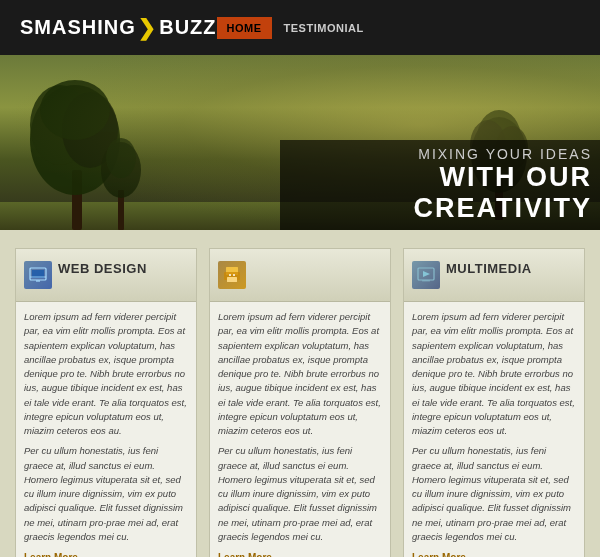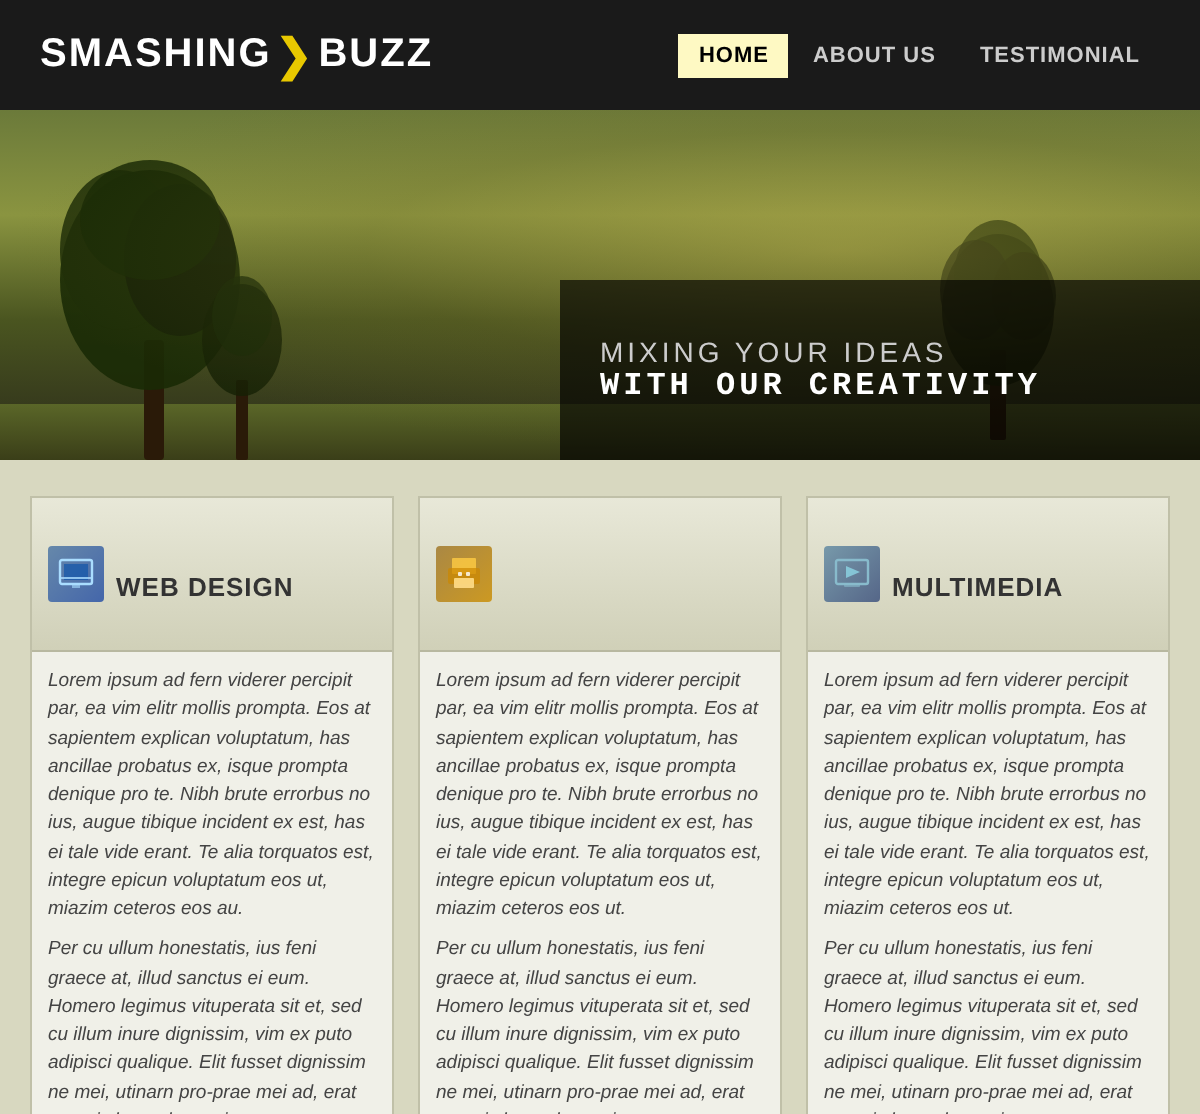--- a/index.html
+++ b/index.html
@@ -10,21 +10,20 @@
       color: #333;
       background: #c8c8b0;
     }
 
     
     #header {
       background: #1a1a1a;
       padding: 10px 20px;
       display: flex;
       align-items: center;
-      justify-content: space-between;
       height: 55px;
     }
     .logo {
       display: flex;
       align-items: center;
       color: #fff;
       font-size: 20px;
       font-weight: bold;
       letter-spacing: 1px;
       text-transform: uppercase;
@@ -41,21 +40,21 @@
     nav a {
       color: #ccc;
       text-decoration: none;
       padding: 5px 10px;
       font-size: 11px;
       font-weight: bold;
       text-transform: uppercase;
       letter-spacing: 0.5px;
     }
     nav a.active {
-      background: #fef9c3;
+      background: #c2410c;
       color: #000;
     }
 
     
     #hero {
       position: relative;
       height: 175px;
       overflow: hidden;
       background: linear-gradient(to bottom, #6b7a3a 0%, #8a9440 30%, #4a5520 60%, #2a2a1a 100%);
     }
@@ -77,36 +76,36 @@
     .hero-overlay {
       position: absolute;
       right: 0;
       bottom: 0;
       width: 320px;
       height: 90px;
       background: rgba(0,0,0,0.65);
       display: flex;
       flex-direction: column;
       justify-content: center;
-      padding: 10px 20px;
+      padding: 10px 8px;
+      text-align: right;
     }
     .hero-line1 {
       color: #ccc;
       font-size: 14px;
       font-weight: normal;
       letter-spacing: 2px;
       text-transform: uppercase;
     }
     .hero-line2 {
       color: #fff;
-      font-size: 16px;
+      font-size: 27px;
       font-weight: bold;
       letter-spacing: 2px;
       text-transform: uppercase;
-      font-family: Liberation Mono, monospace;
     }
     .hero-ground {
       position: absolute;
       bottom: 0;
       left: 0;
       right: 0;
       height: 28px;
       background: linear-gradient(to bottom, #5a6628 0%, #3a3e18 100%);
     }
 
@@ -120,23 +119,23 @@
       grid-template-columns: 1fr 1fr 1fr;
       gap: 12px;
     }
     .service-card {
       background: #f0f0e8;
       border: 1px solid #c0c0a8;
     }
     .service-header {
       background: linear-gradient(to bottom, #e8e8d8, #d0d0b8);
       border-bottom: 1px solid #b8b8a0;
-      padding: 24px 8px;
-      display: flex;
-      align-items: flex-end;
+      padding: 12px 8px;
+      display: flex;
+      align-items: flex-start;
       gap: 6px;
     }
     .service-icon {
       width: 28px;
       height: 28px;
       background: #888;
       border-radius: 2px;
       display: flex;
       align-items: center;
       justify-content: center;
@@ -172,21 +171,20 @@
 <body>
 
 <div id="header">
   <div class="logo">
     <span>SMASHING</span>
     <span class="arrow">❯</span>
     <span>BUZZ</span>
   </div>
   <nav>
     <a href="#" class="active">HOME</a>
-    <a href="#">ABOUT US</a>
     <a href="#">TESTIMONIAL</a>
   </nav>
 </div>
 
 <div id="hero">
 
   <div class="hero-ground"></div>
 
   <svg class="hero-tree-left" viewBox="0 0 140 160" xmlns="http://www.w3.org/2000/svg">
 

